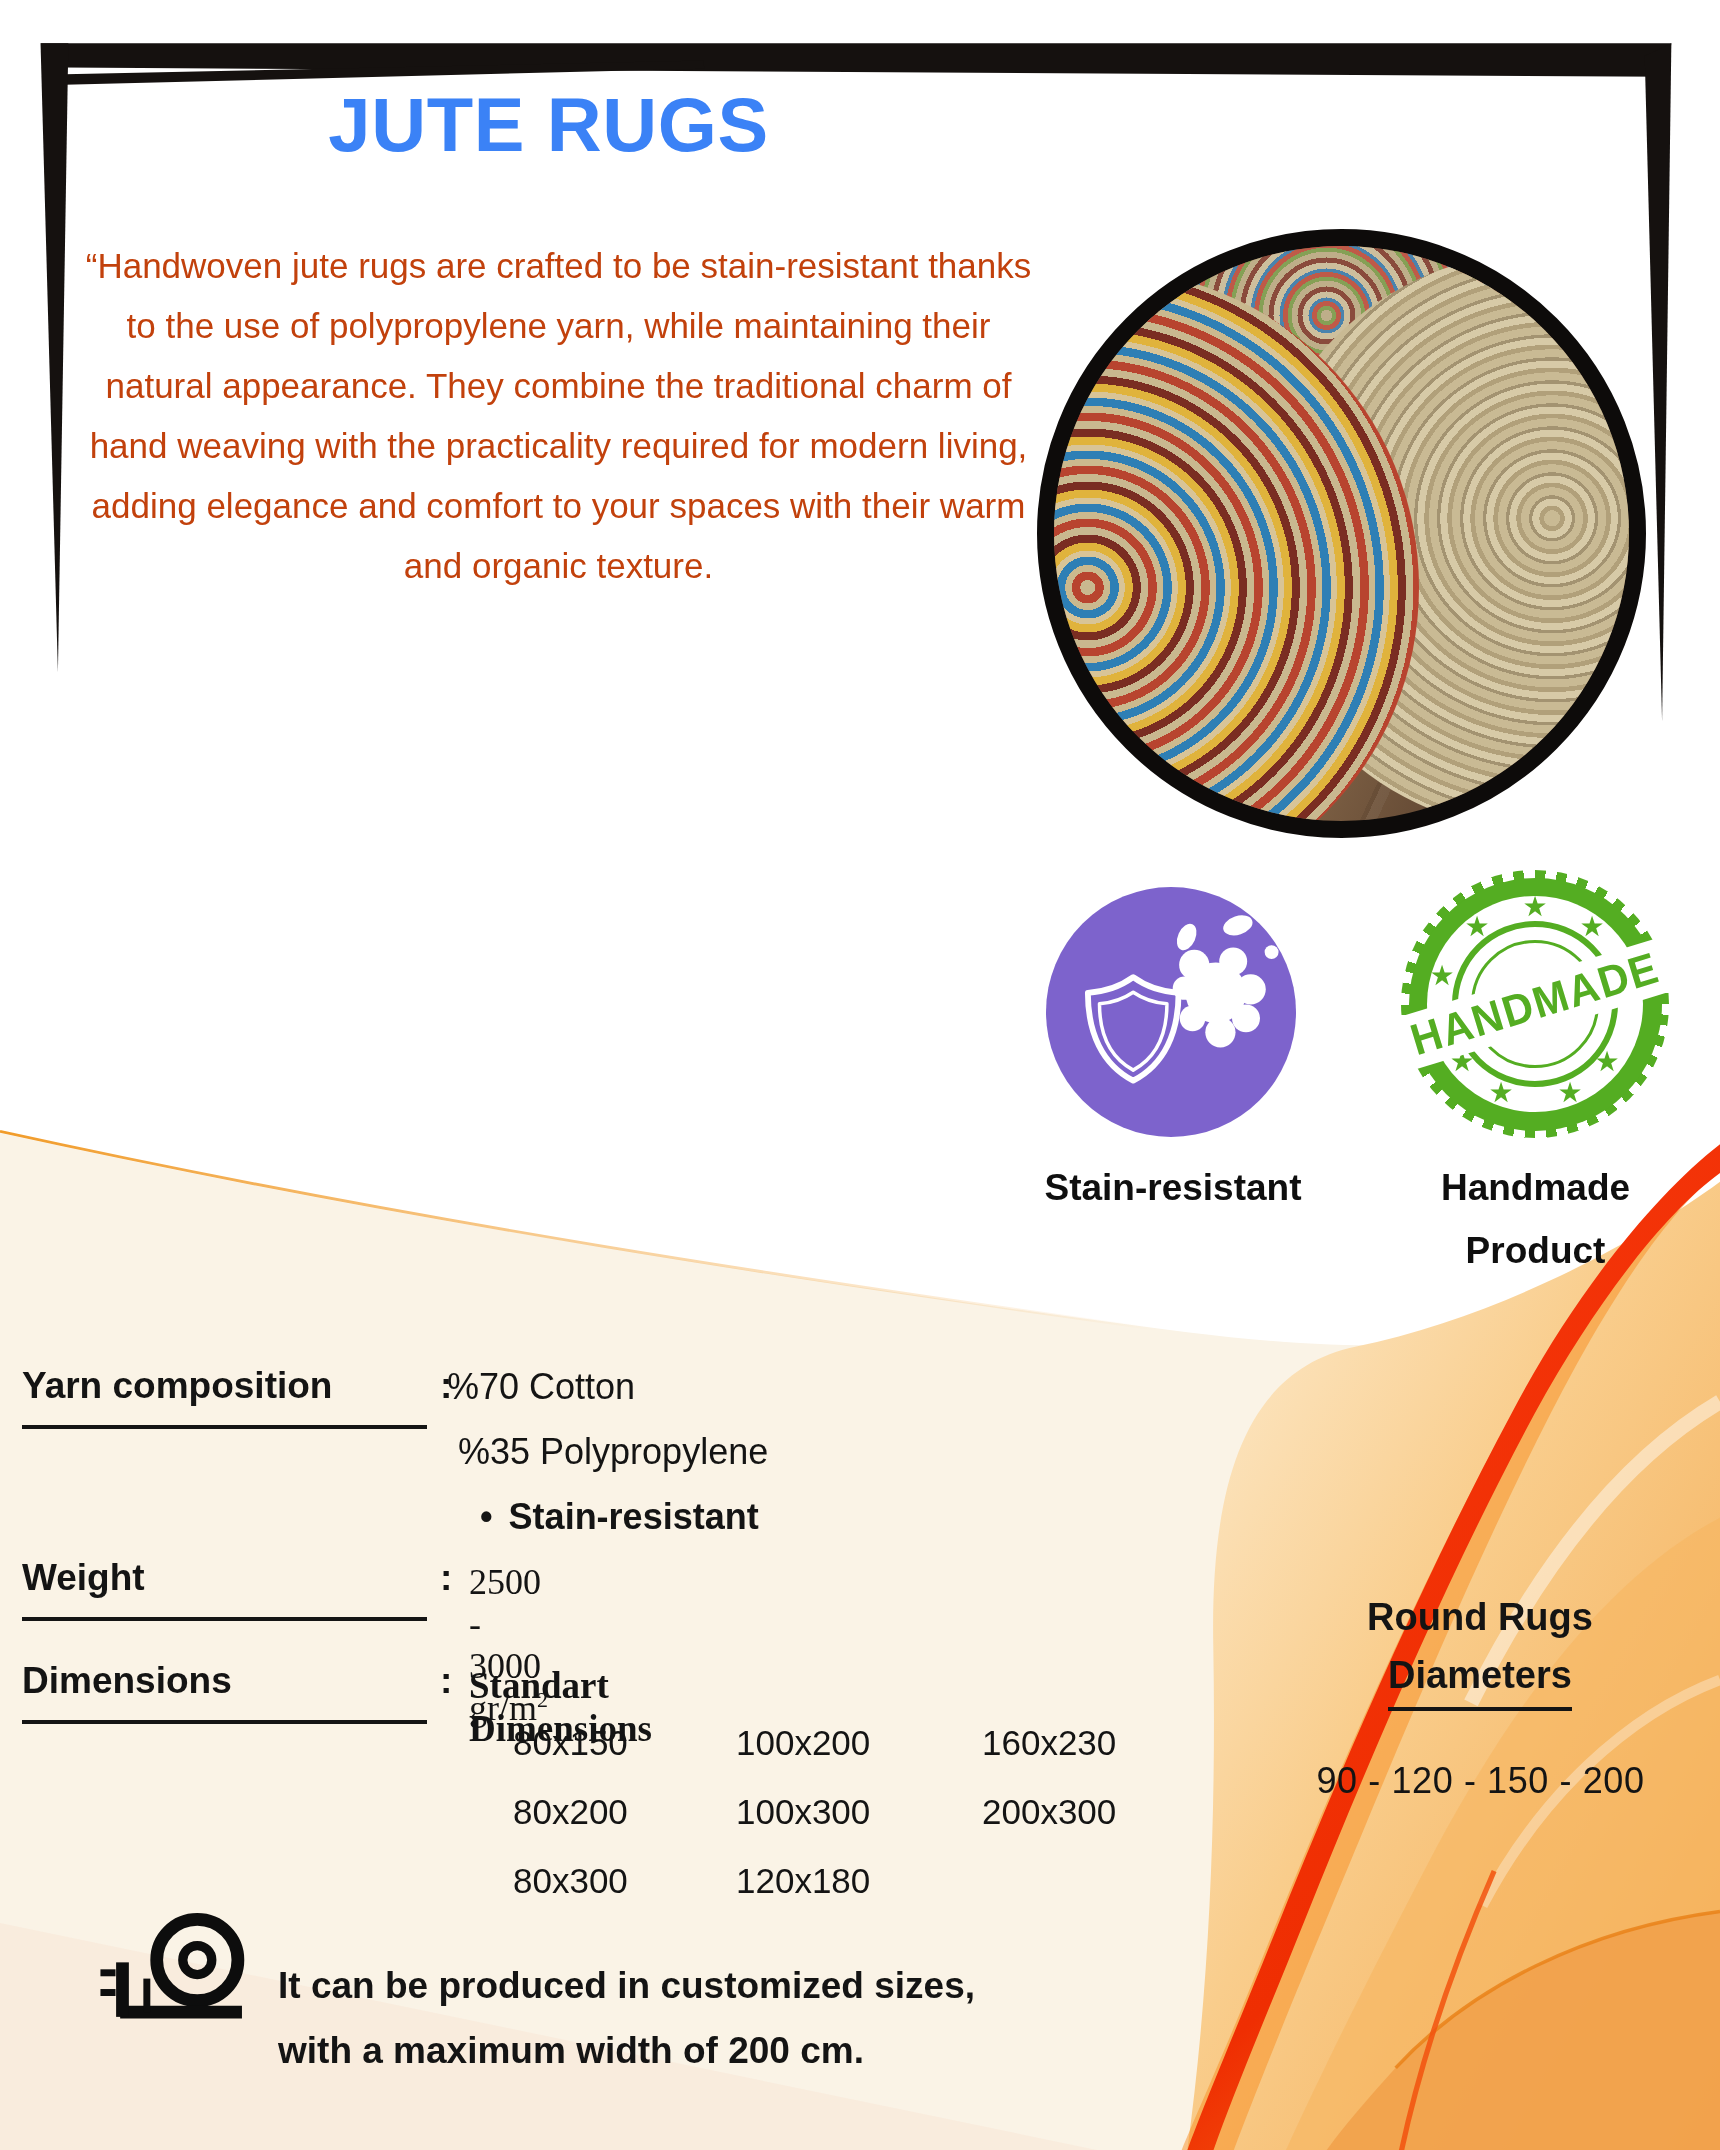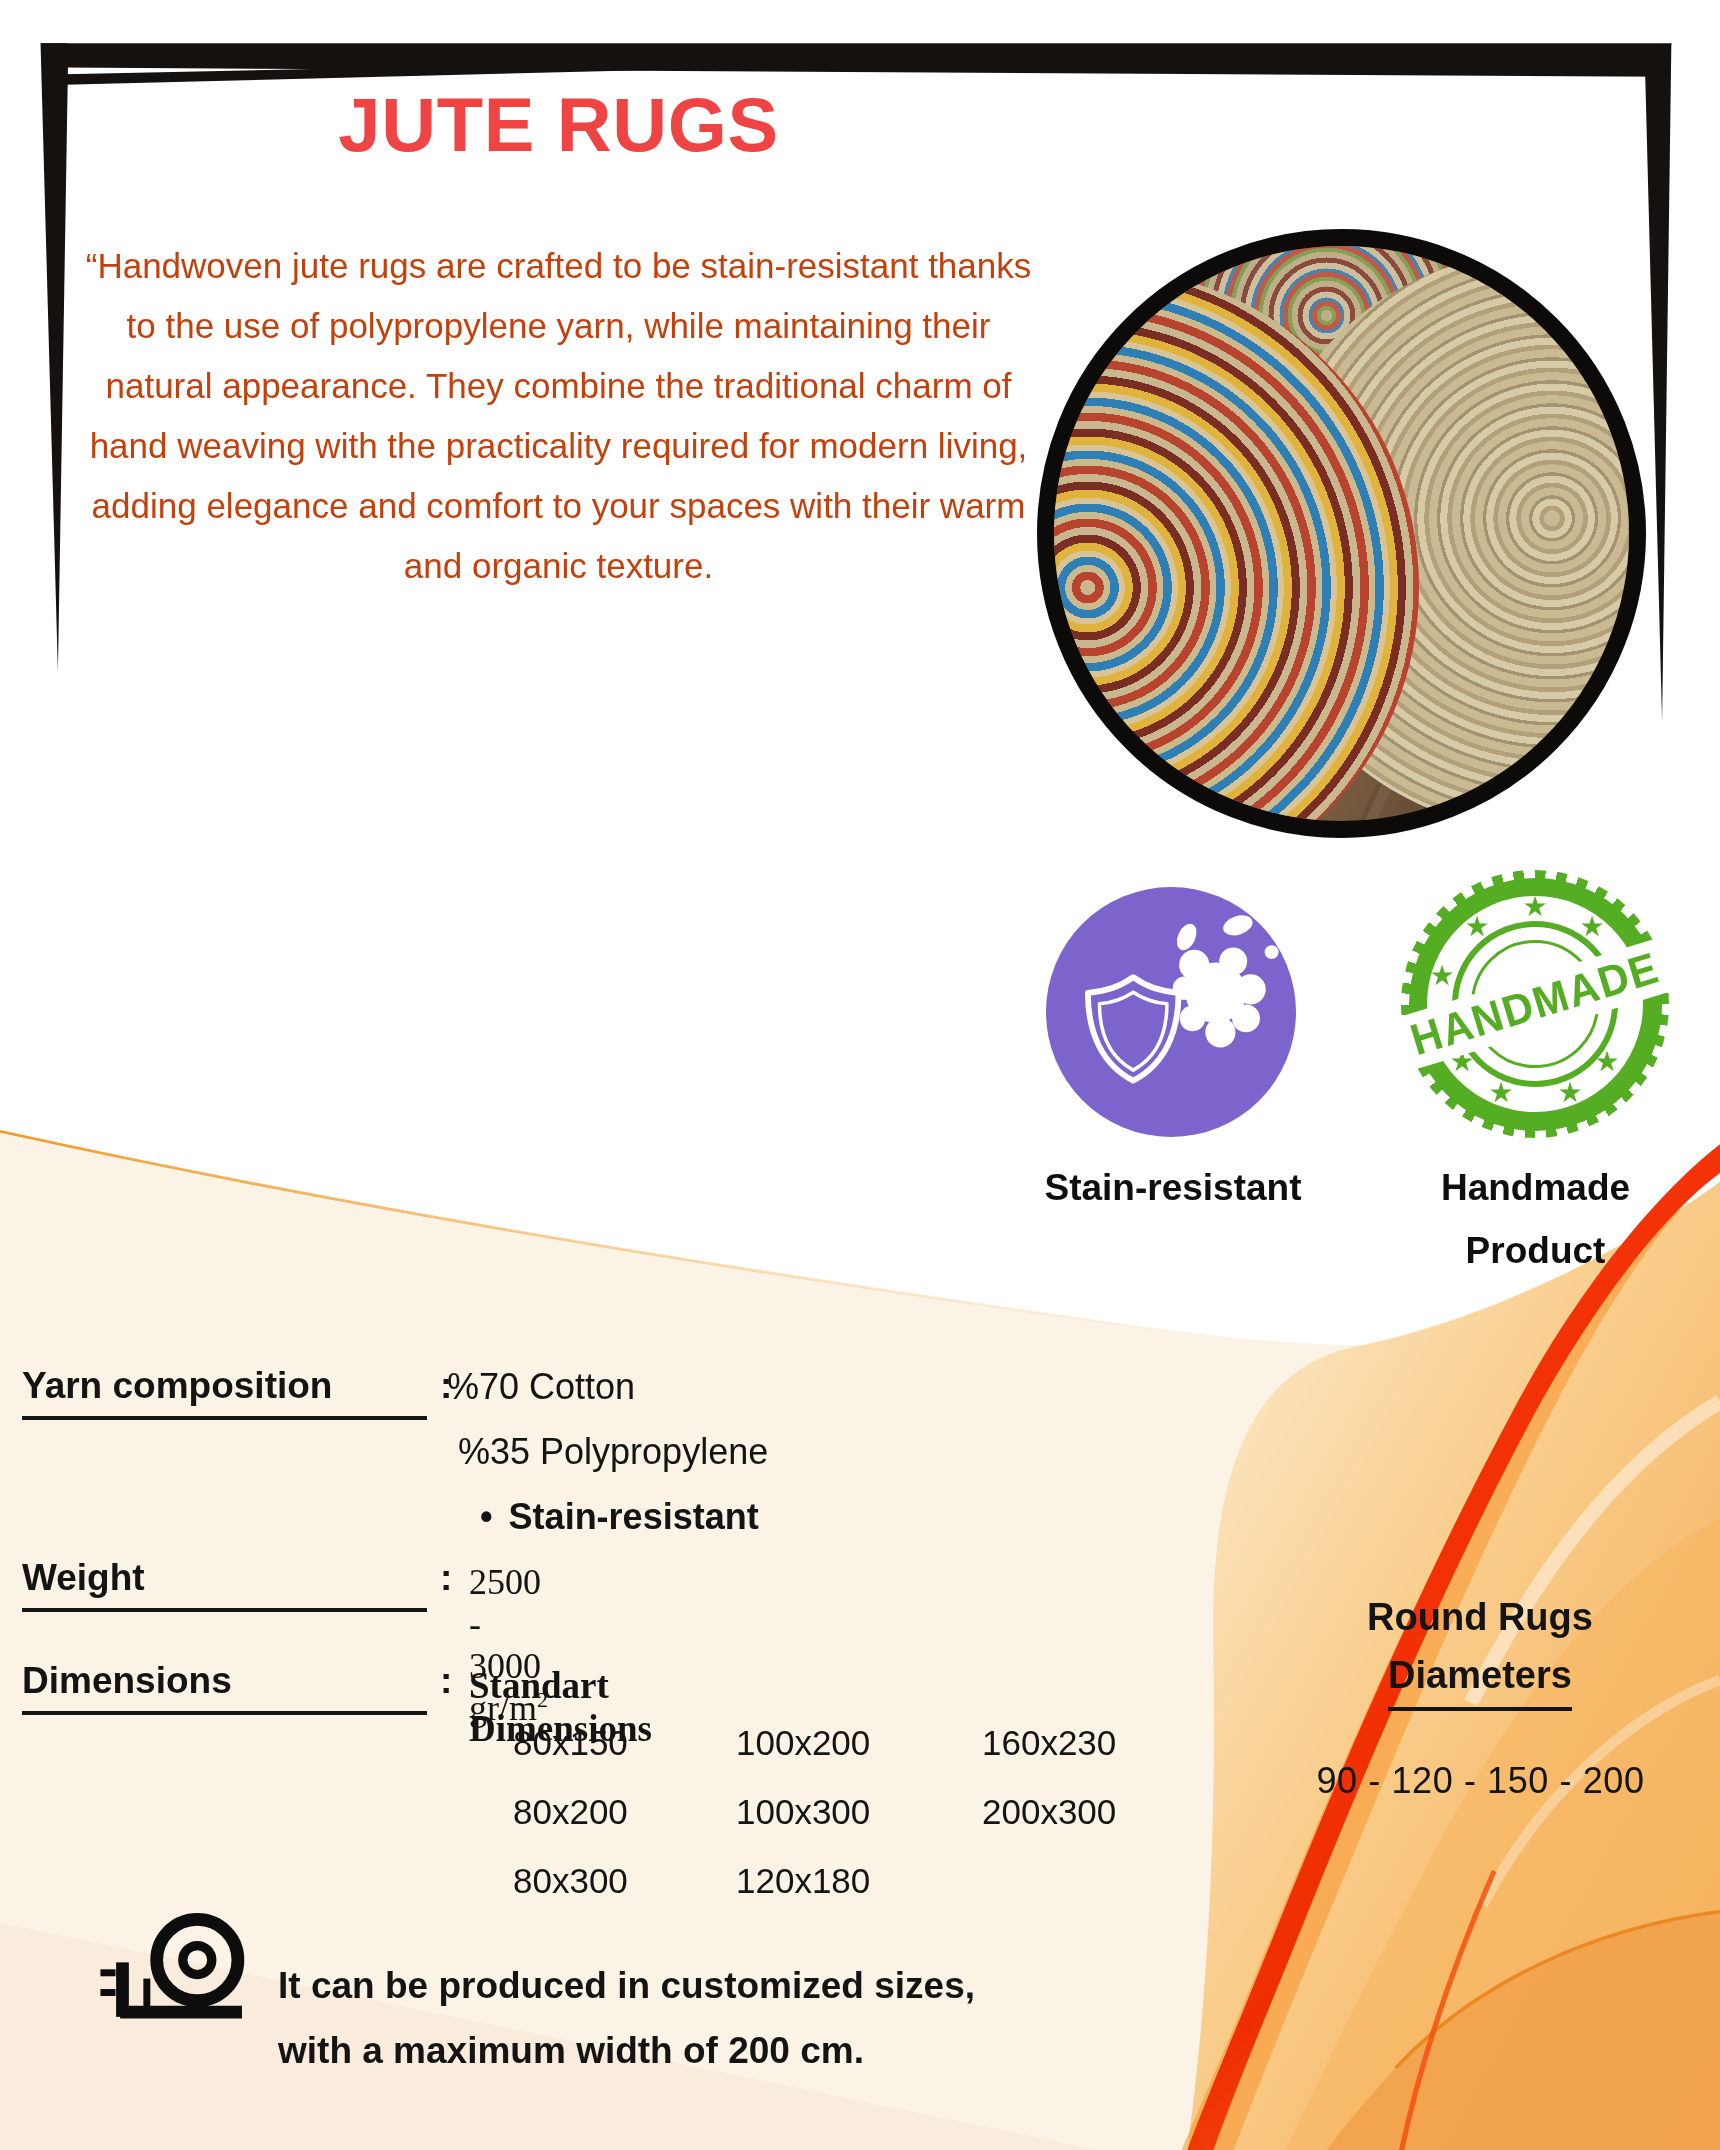--- a/index.html
+++ b/index.html
@@ -5,22 +5,22 @@
   html,body{margin:0;padding:0;background:#ffffff;}
   .page{
     position:relative;width:1720px;height:2151px;overflow:hidden;
     background:#ffffff;color:#141414;
     font-family:"Liberation Sans", sans-serif;
   }
   .bg{position:absolute;left:0;top:0;width:1720px;height:2151px;}
 
   
   .title{
-    position:absolute;left:72px;top:81px;width:973px;margin:0;
-    text-align:center;font-size:76px;font-weight:700;letter-spacing:0.6px;color:#ef4444;
+    position:absolute;left:62px;top:81px;width:973px;margin:0;
+    text-align:center;font-size:76px;font-weight:700;letter-spacing:0.6px;color:#3b82f6;
   }
   .quote{
     position:absolute;left:72px;top:236px;width:973px;
     text-align:center;font-size:35px;line-height:60px;color:#c2410c;
   }
   .quote p{margin:0;}
 
   
   .photo{
     position:absolute;left:1037px;top:229px;width:575px;height:575px;
@@ -67,21 +67,21 @@
     position:absolute;left:50%;top:50%;
     transform:translate(-50%,-50%) rotate(-17deg) scaleX(.95);
     background:#ffffff;color:#54ad22;font-weight:700;font-size:44px;letter-spacing:1.7px;
     padding:2.3px 9.3px;white-space:nowrap;
   }
 
   
   .spec-row{position:absolute;left:22px;font-size:36px;}
   .spec-label{
     display:inline-block;width:405px;font-weight:700;font-size:37px;
-    border-bottom:4px solid #141414;padding-bottom:9px;
+    border-bottom:4px solid #141414;padding-bottom:18px;
   }
   .spec-colon{position:absolute;left:418px;top:0;font-weight:700;font-size:37px;}
   .spec-value{position:absolute;left:447px;top:4px;font-family:Liberation Serif, serif;}
   .row-yarn{top:1365px;}
   .yarn-line{position:absolute;left:447px;white-space:nowrap;}
   .yarn-l1{top:1.2px;}
   .yarn-l2{top:66px;margin-left:11px;}
   .yarn-l3{top:131px;left:480px;font-weight:700;}
   .yarn-l3 .bullet{margin-right:16px;}
   .row-weight{top:1557px;}

